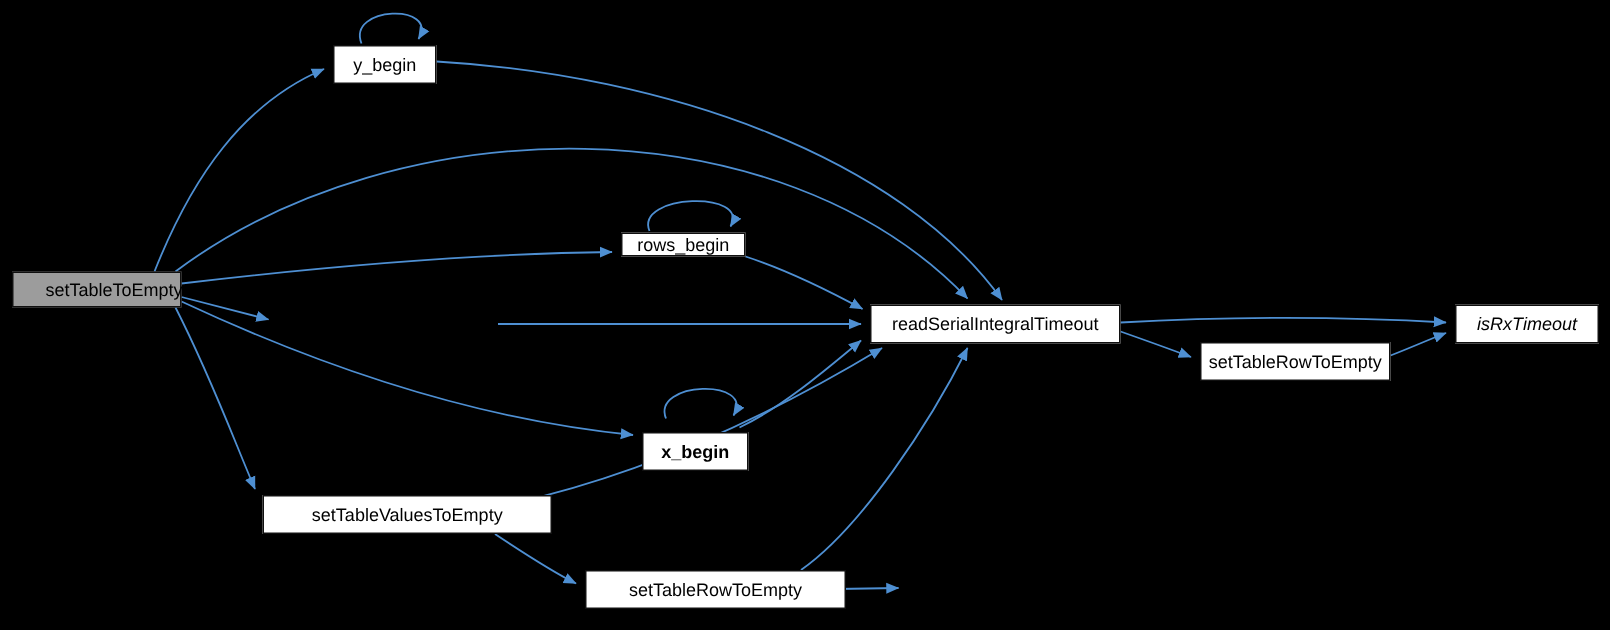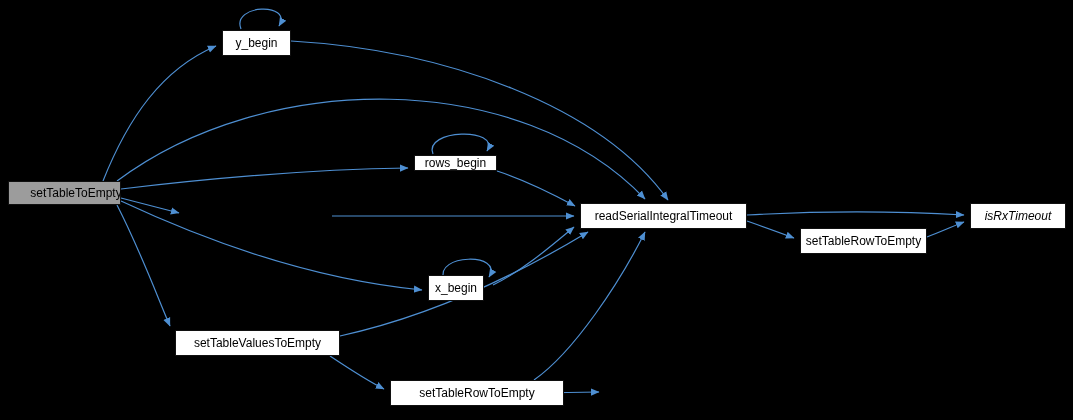--- a/index.html
+++ b/index.html
@@ -35,22 +35,22 @@
     line-height:1.2;
     text-align:center;
     white-space:pre-line;
   }
   .node.hl{background:var(--highlight-fill);padding-left:23px;}
   
   #n-a{left:8px;   top:181px; width:113px; height:24px;}
   #n-b{left:222px; top:30px;  width:69px;  height:26px;}
   #n-c{left:414px; top:155px; width:83px;  height:16px;}
   #n-d{left:185px; top:203px; width:147px; height:26px;}
-  #n-e{left:428px; top:275px; width:56px;  height:26px;}
-  #n-f{left:175px; top:330px; width:165px; height:26px;}
+  #n-e{left:428px; top:288px; width:71px;  height:26px;font-weight:bold;}
+  #n-f{left:175px; top:330px; width:193px; height:26px;}
   #n-g{left:390px; top:380px; width:174px; height:26px;}
   #n-h{left:580px; top:203px; width:167px; height:26px;}
   #n-i{left:800px; top:228px; width:127px; height:26px;}
   #n-j{left:970px; top:203px; width:96px;  height:26px;font-style:italic;}
   #n-k{left:605px; top:371px; width:129px; height:42px;}
 </style>
 </head>
 <body>
 
 <div class="canvas">

